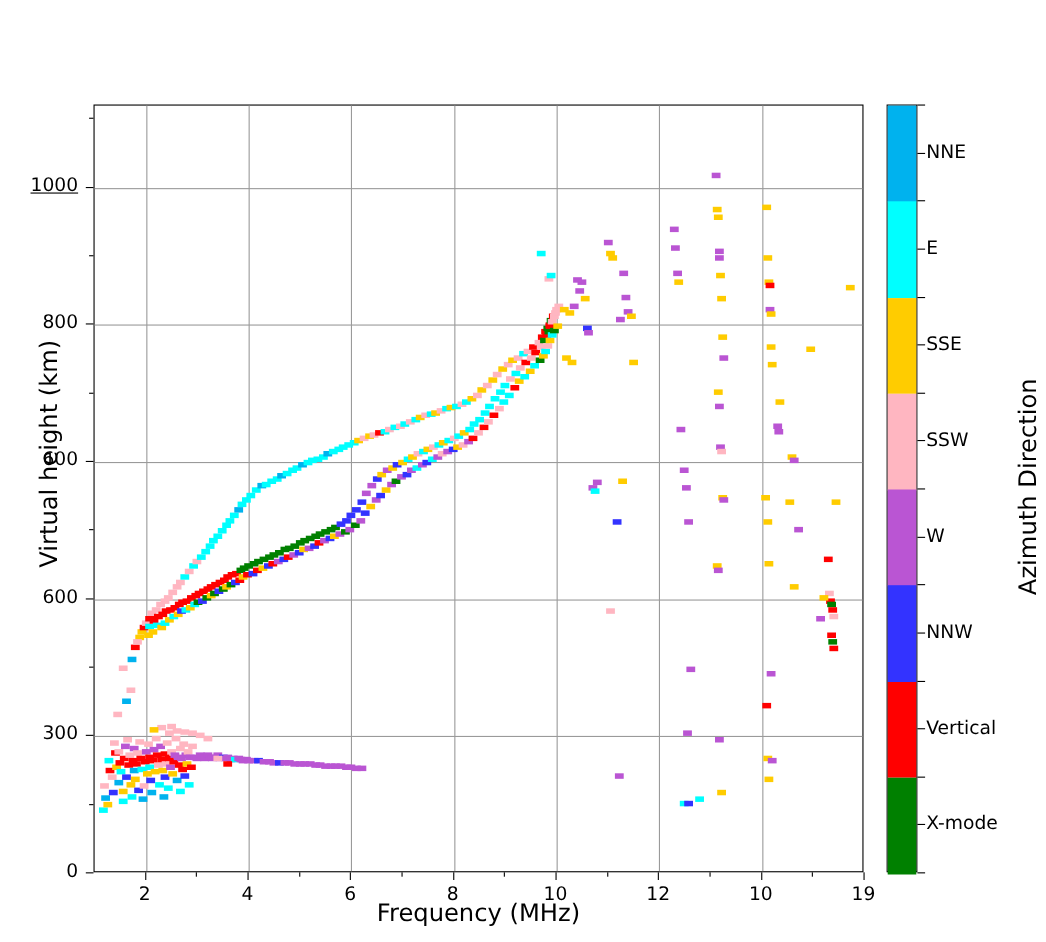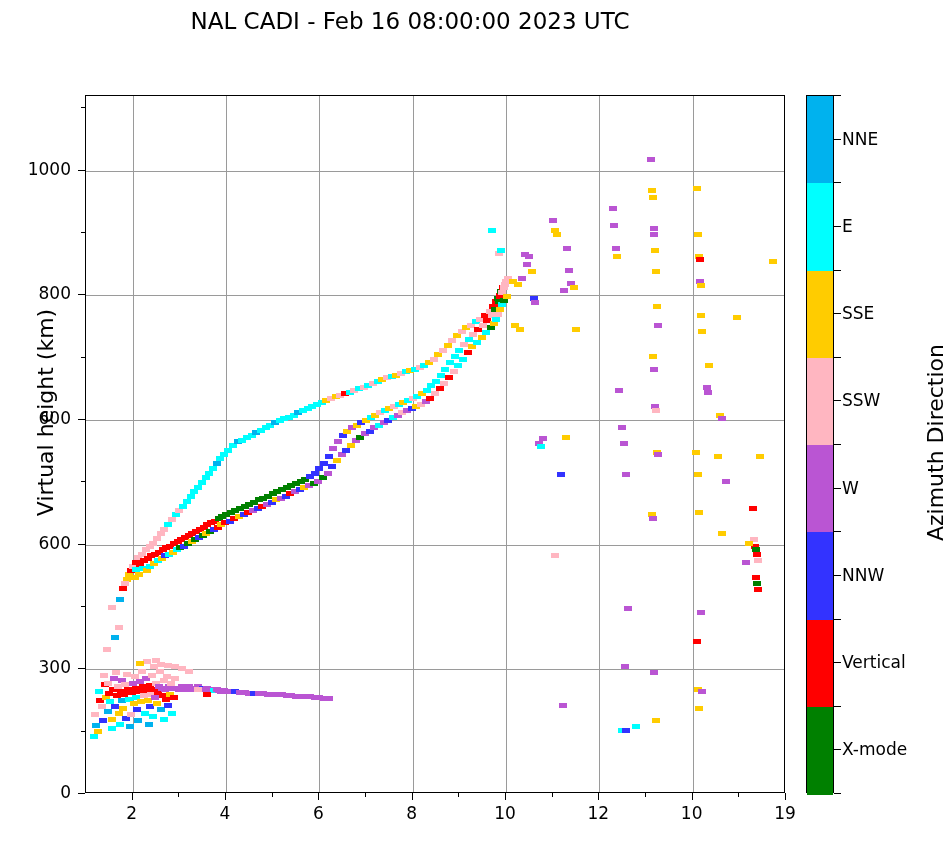--- a/index.html
+++ b/index.html
@@ -56,21 +56,20 @@
     position:absolute;left:775px;top:430px;width:320px;text-align:center;
     font-size:22px;color:#000;
     transform:rotate(-90deg);transform-origin:center center;
   }
 </style>
 </head>
 <body>
 
 <div id="root">
 
-  <div id="title">NAL CADI - Feb 16 08:00:00 2023 UTC</div>
 
   <div id="plot">
     <div id="gridlayer">
         <div class="gridv" style="left: 46.7px;"></div>
         <div class="gridv" style="left: 140px;"></div>
         <div class="gridv" style="left: 233.3px;"></div>
         <div class="gridv" style="left: 326.7px;"></div>
         <div class="gridv" style="left: 420px;"></div>
         <div class="gridv" style="left: 513.3px;"></div>
         <div class="gridv" style="left: 606.7px;"></div>
@@ -630,29 +629,30 @@
       <div class="ylab" style="left: 1px; top: 782px;">0</div>
       <div class="ytick maj" style="left: 78px; top: 668.357px;"></div>
       <div class="ylab" style="left: 1px; top: 657.357px;">300</div>
       <div class="ytick maj" style="left: 78px; top: 543.714px;"></div>
       <div class="ylab" style="left: 1px; top: 532.714px;">600</div>
       <div class="ytick maj" style="left: 78px; top: 419.071px;"></div>
       <div class="ylab" style="left: 1px; top: 408.071px;">600</div>
       <div class="ytick maj" style="left: 78px; top: 294.429px;"></div>
       <div class="ylab" style="left: 1px; top: 283.429px;">800</div>
       <div class="ytick maj" style="left: 78px; top: 169.786px;"></div>
-      <div class="ylab" style="left: 1px; top: 158.786px;">1000</div>
+      <div class="ylab" style="left: 1px; top: 158.786px; text-decoration: underline;">1000</div>
       <div class="ytick min" style="left: 81px; top: 730.679px;"></div>
       <div class="ytick min" style="left: 81px; top: 606.036px;"></div>
       <div class="ytick min" style="left: 81px; top: 481.393px;"></div>
       <div class="ytick min" style="left: 81px; top: 356.75px;"></div>
       <div class="ytick min" style="left: 81px; top: 232.107px;"></div>
       <div class="ytick min" style="left: 81px; top: 107.464px;"></div>
     </div>
 
+  <div id="xaxis-title">Frequency (MHz)</div>
   <div id="yaxis-title">Virtual height (km)</div>
 
   <div id="cbar">
       <div class="cseg" style="top: 0px; height: 87.75px; background: rgb(0, 178, 238);"></div>
       <div class="cseg" style="top: 87.25px; height: 87.75px; background: rgb(0, 255, 255);"></div>
       <div class="cseg" style="top: 174.5px; height: 87.75px; background: rgb(255, 204, 0);"></div>
       <div class="cseg" style="top: 261.75px; height: 87.75px; background: rgb(255, 182, 193);"></div>
       <div class="cseg" style="top: 349px; height: 87.75px; background: rgb(186, 85, 211);"></div>
       <div class="cseg" style="top: 436.25px; height: 87.75px; background: rgb(51, 51, 255);"></div>
       <div class="cseg" style="top: 523.5px; height: 87.75px; background: rgb(255, 0, 0);"></div>

